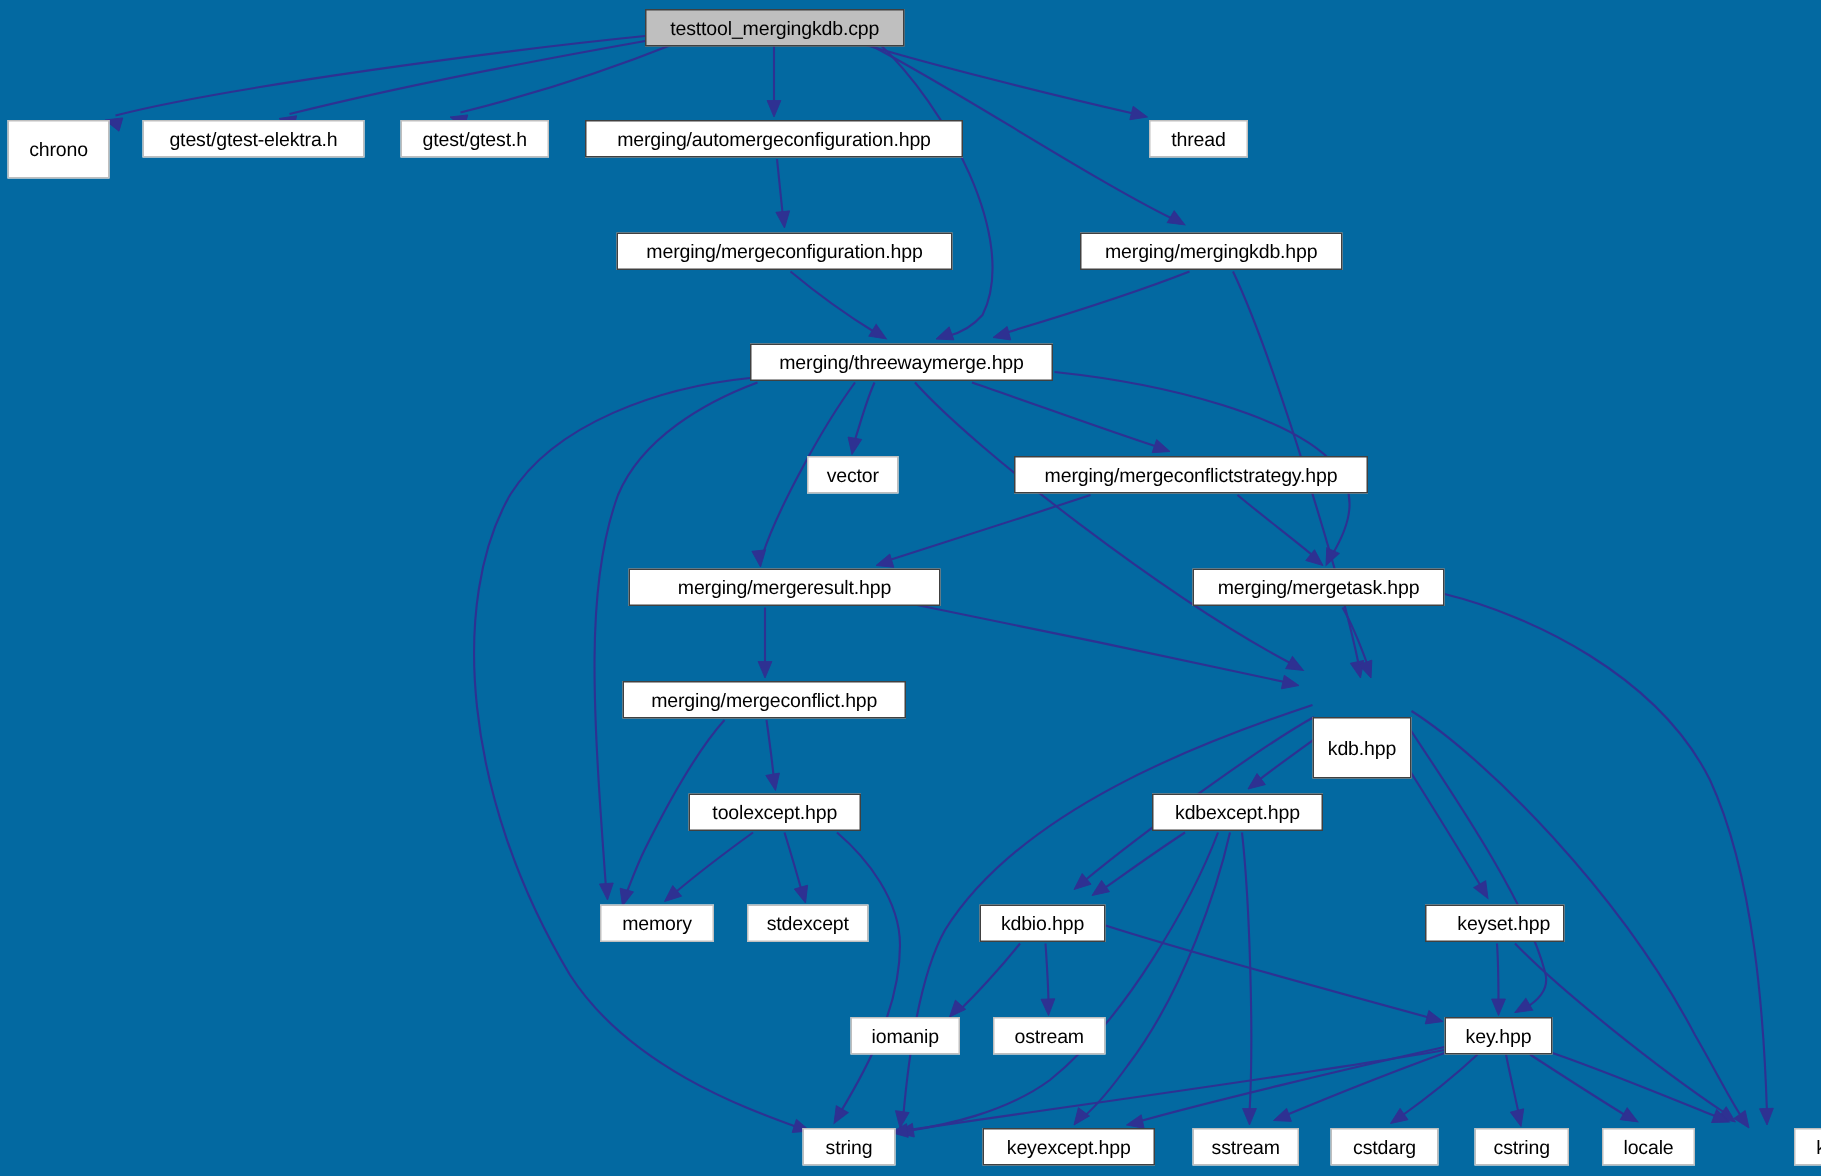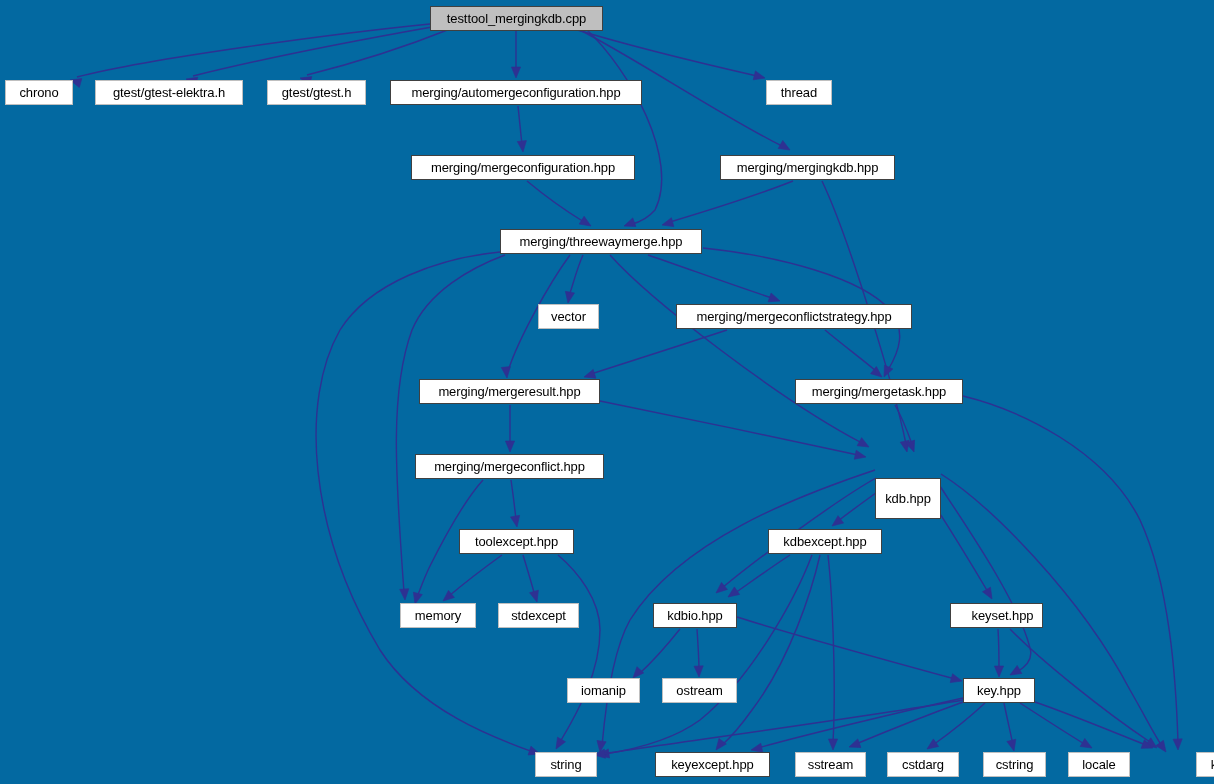--- a/index.html
+++ b/index.html
@@ -167,21 +167,21 @@
       <polygon points="0,0 -11,-4.6 -11,4.6" class="arrow-head" transform="translate(1014,751) rotate(76)"></polygon>
       <path class="edge-path" d="M1020,703 C1040,716 1068,734 1086,745"></path>
       <polygon points="0,0 -11,-4.6 -11,4.6" class="arrow-head" transform="translate(1092,748) rotate(30)"></polygon>
       <path class="edge-path" d="M1035,702 C1070,714 1118,734 1146,745"></path>
       <polygon points="0,0 -11,-4.6 -11,4.6" class="arrow-head" transform="translate(1153,748) rotate(21)"></polygon>
     </svg>
   <div id="node-layer">
       <div class="node root" style="left: 430px; top: 6px; width: 173px; height: 25px;">
         <span class="node-label">testtool_mergingkdb.cpp</span>
       </div>
-      <div class="node" style="left: 5px; top: 80px; width: 68px; height: 25px;">
+      <div class="node" style="left: 5px; top: 80px; width: 68px; height: 39px;">
         <span class="node-label">chrono</span>
       </div>
       <div class="node" style="left: 95px; top: 80px; width: 148px; height: 25px;">
         <span class="node-label">gtest/gtest-elektra.h</span>
       </div>
       <div class="node" style="left: 267px; top: 80px; width: 99px; height: 25px;">
         <span class="node-label">gtest/gtest.h</span>
       </div>
       <div class="node strong" style="left: 390px; top: 80px; width: 252px; height: 25px;">
         <span class="node-label">merging/automergeconfiguration.hpp</span>
@@ -197,21 +197,21 @@
       </div>
       <div class="node strong" style="left: 500px; top: 229px; width: 202px; height: 25px;">
         <span class="node-label">merging/threewaymerge.hpp</span>
       </div>
       <div class="node" style="left: 538px; top: 304px; width: 61px; height: 25px;">
         <span class="node-label">vector</span>
       </div>
       <div class="node strong" style="left: 676px; top: 304px; width: 236px; height: 25px; text-align: center;">
         <span class="node-label">merging/mergeconflictstrategy.hpp</span>
       </div>
-      <div class="node strong" style="left: 419px; top: 379px; width: 181px; height: 25px;">
+      <div class="node strong" style="left: 419px; top: 379px; width: 208px; height: 25px;">
         <span class="node-label">merging/mergeresult.hpp</span>
       </div>
       <div class="node strong" style="left: 795px; top: 379px; width: 168px; height: 25px;">
         <span class="node-label">merging/mergetask.hpp</span>
       </div>
       <div class="node strong" style="left: 415px; top: 454px; width: 189px; height: 25px;">
         <span class="node-label">merging/mergeconflict.hpp</span>
       </div>
       <div class="node strong" style="left: 875px; top: 478px; width: 66px; height: 41px;">
         <span class="node-label">kdb.hpp</span>

